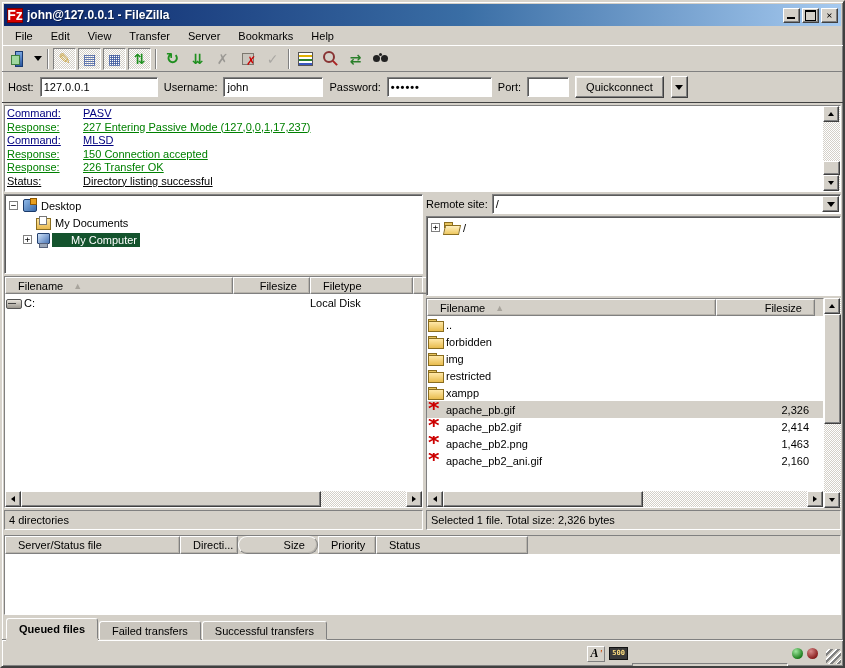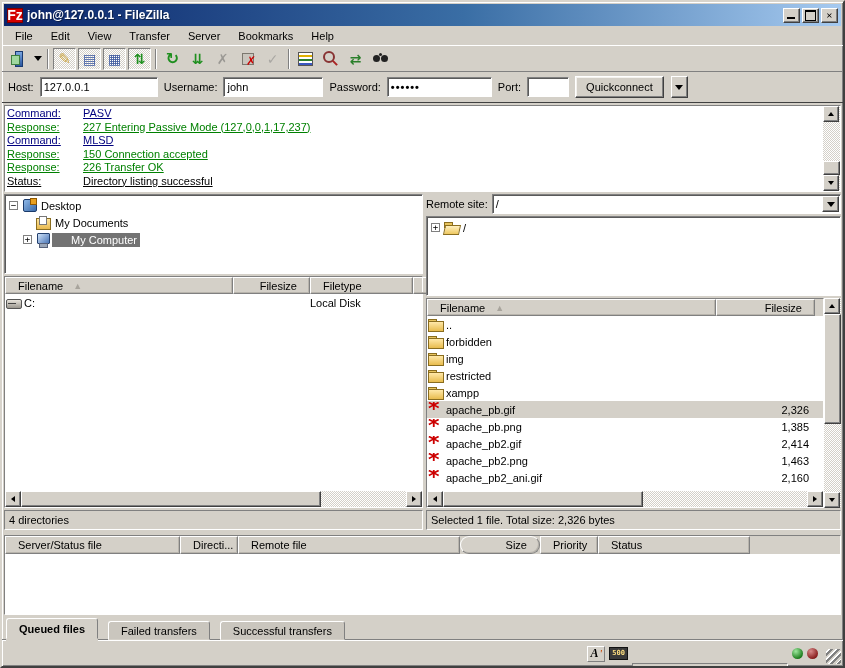--- a/index.html
+++ b/index.html
@@ -116,21 +116,21 @@
   .combo-text { flex:1; padding:0 3px; }
   .combo-dd { width:17px; height:16px; margin-right:1px; background:#d4d0c8; border:1px solid; border-color:#fff #404040 #404040 #fff;
     box-shadow: inset -1px -1px 0 #808080; display:flex; align-items:center; justify-content:center;}
   .tree { height:80px; background:#fff; border:1px solid; border-color:#808080 #fff #fff #808080;
     box-shadow: inset 1px 1px 0 #5a5a5a; flex:none; padding:2px 1px; overflow:hidden; margin-bottom:2px;}
   .tree-row { display:flex; align-items:center; height:17px; white-space:nowrap;}
   .expander { width:9px; height:9px; border:1px solid #808080; background:#fff; font-size:9px; line-height:7px;
     text-align:center; margin:0 3px; flex:none; font-family:"DejaVu Sans Mono",monospace;}
   .expander.none { visibility:hidden; }
   .tree-label { padding:1px 3px; }
-  .tree-label.sel { background:#737373; color:#fff;padding-left:19px; }
+  .tree-label.sel { background:#14532d; color:#fff;padding-left:19px; }
   .indent { width:14px; flex:none; }
 
   
   .icn { width:17px; height:15px; position:relative; flex:none; display:inline-block;}
   .icn.desktop::before { content:""; position:absolute; left:2px; top:1px; width:12px; height:11px;
     background:linear-gradient(135deg,#8fb8e8,#3a6aa8); border:1px solid #1a3a6a; border-radius:2px;}
   .icn.desktop::after { content:""; position:absolute; left:9px; top:0; width:5px; height:5px; background:#e8a020; border:1px solid #905800;}
   .icn.documents::before { content:""; position:absolute; left:1px; top:3px; width:13px; height:10px;
     background:linear-gradient(#ffe49c,#e8b94e); border:1px solid #8a6d1f; }
   .icn.documents::after { content:""; position:absolute; left:4px; top:1px; width:6px; height:7px; background:#fff; border:1px solid #777;}
@@ -172,21 +172,21 @@
 
   
   .queue { flex:1; display:flex; flex-direction:column; margin:3px 2px 0 2px; min-height:0;
     border:1px solid; border-color:#808080 #fff #fff #808080; background:#fff;}
   .queue-header { height:18px; display:flex; flex:none; background:#d4d0c8;}
   .qc-local-file { width:175px; } .qc-direction { width:58px; } .qc-remote-file { width:222px; }
   .qc-size { width:80px;border-radius:9px; } .qc-priority { width:58px; } .qc-status { width:152px; }
   .queue-body { flex:1; background:#fff; }
 
   
-  .tabs { height:25px; flex:none; display:flex; align-items:flex-end; padding:2px 4px 0 4px; gap:10px;
+  .tabs { height:25px; flex:none; display:flex; align-items:flex-end; padding:2px 4px 0 4px; gap:1px;
     border-bottom:1px solid #808080;}
   .tab { height:19px; padding:2px 12px; background:#d4d0c8; border:1px solid; border-color:#fff #808080 #d4d0c8 #fff;
     border-radius:3px 3px 0 0; display:flex; align-items:center; cursor:default; position:relative; top:1px;}
   .tab.active { font-weight:bold; height:21px; top:0; background:#d4d0c8; z-index:2;
     box-shadow: 0 2px 0 #d4d0c8;}
   .tab:not(.active) { background:#cac6be; }
 
   
   .statusbar { height:26px; flex:none; display:flex; align-items:center; justify-content:flex-end;
     padding:2px 2px 2px 6px; gap:4px; border-top:1px solid #fff;}
@@ -516,27 +516,20 @@
               </div>
 
               <div class="file-row sel-inactive">
                 <span class="fr-name rc-name">
                   <span class="icn image"></span>
                   <span>apache_pb.gif</span>
                 </span>
                 <span class="fr-size rc-size">2,326</span>
               </div>
 
-              <div class="file-row">
-                <span class="fr-name rc-name">
-                  <span class="icn image"></span>
-                  <span>apache_pb.png</span>
-                </span>
-                <span class="fr-size rc-size">1,385</span>
-              </div>
 
               <div class="file-row">
                 <span class="fr-name rc-name">
                   <span class="icn image"></span>
                   <span>apache_pb2.gif</span>
                 </span>
                 <span class="fr-size rc-size">2,414</span>
               </div>
 
               <div class="file-row">
@@ -585,23 +578,20 @@
     <div class="queue-header">
 
         <div class="col-h qc-local-file">
           <span>Server/Status file</span>
         </div>
 
         <div class="col-h qc-direction">
           <span>Directi...</span>
         </div>
 
-        <div class="col-h qc-remote-file">
-          <span>Remote file</span>
-        </div>
 
         <div class="col-h qc-size num">
           <span>Size</span>
         </div>
 
         <div class="col-h qc-priority">
           <span>Priority</span>
         </div>
 
         <div class="col-h qc-status">

